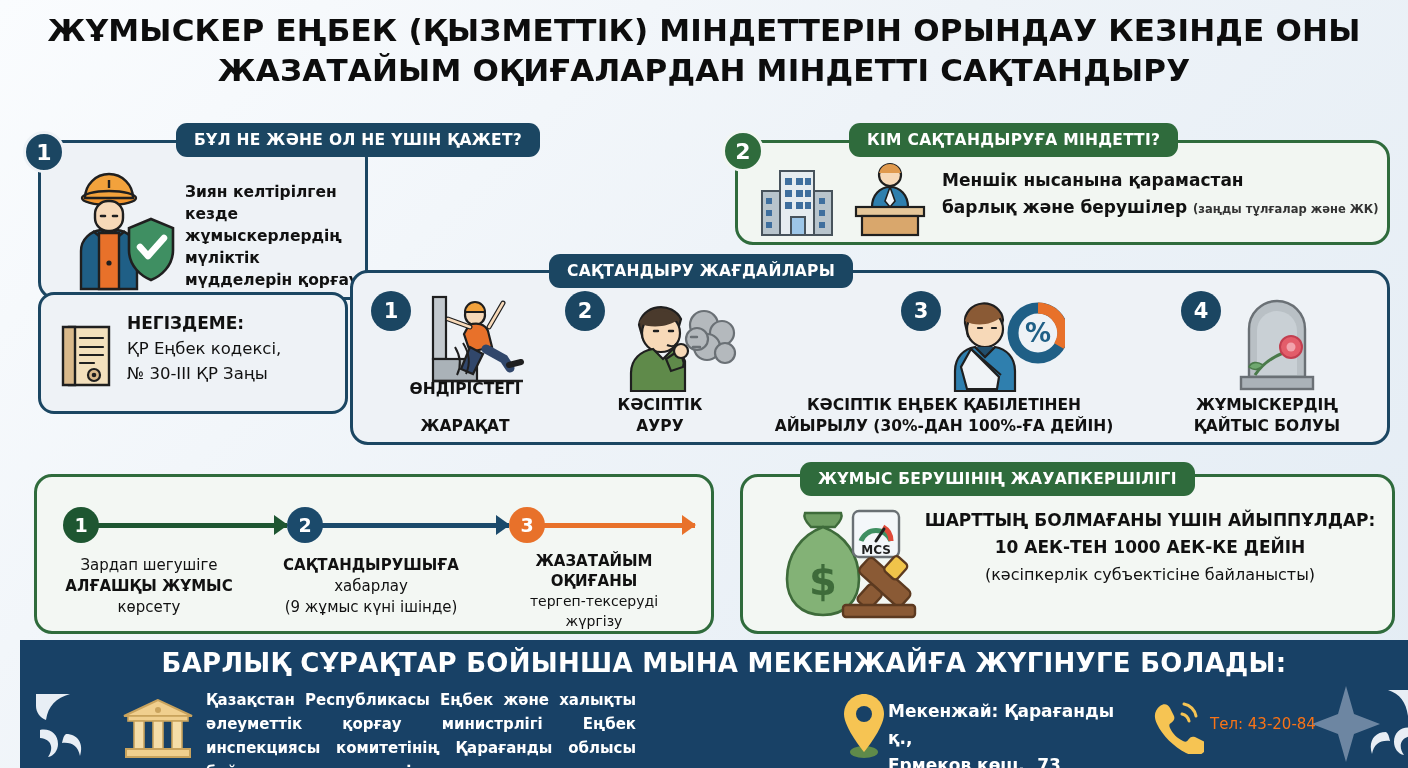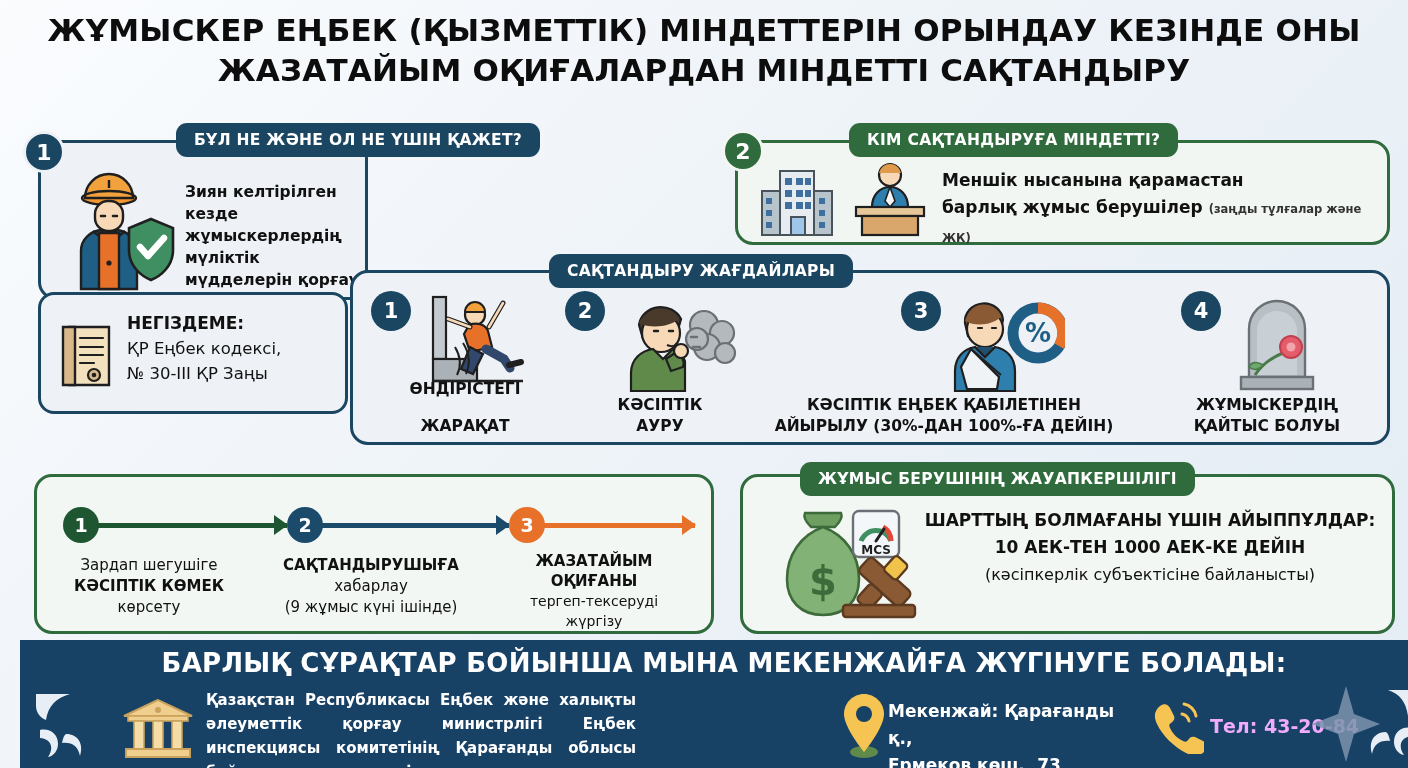--- a/index.html
+++ b/index.html
@@ -88,21 +88,21 @@
   
   #footer{position:absolute;left:0;top:640px;width:1408px;height:128px;background:#184166;margin-left:20px;}
   #ftitle{position:absolute;left:0;top:8px;width:1408px;text-align:center;color:#fff;font-weight:bold;font-size:26px;letter-spacing:.3px;text-transform:uppercase;}
   #ornL{position:absolute;left:12px;top:50px;width:90px;height:72px;}
   #ornR{position:absolute;right:8px;top:44px;width:110px;height:80px;}
   #bank{position:absolute;left:100px;top:58px;width:76px;height:62px;}
   #dept{position:absolute;left:186px;top:48px;width:430px;color:#fff;font-weight:bold;font-size:15px;line-height:24px;text-align:justify;}
   #pin{position:absolute;left:822px;top:52px;width:44px;height:68px;}
   #addr{position:absolute;left:868px;top:58px;width:250px;color:#fff;font-weight:bold;font-size:17px;line-height:27px;}
   #phoneic{position:absolute;left:1128px;top:58px;width:56px;height:56px;}
-  #tel{position:absolute;left:1190px;top:75px;color:#f0abfc;font-weight:bold;font-size:19px;white-space:nowrap;}
+  #tel{position:absolute;left:1190px;top:75px;color:#f97316;font-weight:normal;font-size:15px;white-space:nowrap;}
 </style>
 </head>
 <body>
 
 <div class="page">
 
   <div class="title">
     <span>ЖҰМЫСКЕР ЕҢБЕК (ҚЫЗМЕТТІК) МІНДЕТТЕРІН ОРЫНДАУ КЕЗІНДЕ ОНЫ</span>
     <span class="l2">ЖАЗАТАЙЫМ ОҚИҒАЛАРДАН МІНДЕТТІ САҚТАНДЫРУ</span>
   </div>
@@ -176,21 +176,21 @@
       <circle cx="40" cy="14" r="11" fill="#f7d9b8" stroke="#1f1f1f" stroke-width="2.2"></circle>
       <path d="M40 3a11 11 0 0 0-11 9h22A11 11 0 0 0 40 3z" fill="#e09a4e"></path>
       <path d="M22 46c0-12 8-20 18-20s18 8 18 20z" fill="#2f7fae" stroke="#1f1f1f" stroke-width="2.2"></path>
       <path d="M40 26l-5 14 5 6 5-6z" fill="#f4f7fa" stroke="#1f1f1f" stroke-width="1.6"></path>
       <rect x="6" y="46" width="68" height="9" fill="#e6c79a" stroke="#1f1f1f" stroke-width="2.2"></rect>
       <rect x="12" y="55" width="56" height="19" fill="#d9a76c" stroke="#1f1f1f" stroke-width="2.2"></rect>
     </svg>
 
     <div class="t bodytext">
       <span>Меншік нысанына қарамастан</span><br>
-      <span>барлық жұмыс берушілер</span>
+      <span>барлық және берушілер</span>
       <span class="small">(заңды тұлғалар және ЖК)</span>
     </div>
   </div>
 
   <div class="chip" id="chip3">САҚТАНДЫРУ ЖАҒДАЙЛАРЫ</div>
   <div class="card" id="cases">
 
     <div class="caseitem" style="left:18px;width:188px;">
       <div class="num">1</div>
       <svg class="caseicon" style="left:46px;top:4px;width:120px;height:98px;" viewBox="0 0 120 98">
@@ -281,21 +281,21 @@
     <div class="arrow" style="left:494px;top:46px;width:164px;background:#e8712a;">
       <span class="head" style="border-left:14px solid #e8712a;"></span>
     </div>
 
     <div class="num green stepnum" style="left:26px;top:30px;">1</div>
     <div class="num stepnum" style="left:250px;top:30px;background:#1b4a6b;">2</div>
     <div class="num orange stepnum" style="left:472px;top:30px;">3</div>
 
     <div class="steptext" style="left:8px;top:78px;width:208px;">
       <span>Зардап шегушіге</span><br>
-      <b>КӘСІПТІК КӨМЕК</b><br>
+      <b>АЛҒАШҚЫ ЖҰМЫС</b><br>
       <span>көрсету</span>
     </div>
 
     <div class="steptext" style="left:222px;top:78px;width:224px;">
       <b>САҚТАНДЫРУШЫҒА</b><br>
       <span>хабарлау</span><br>
       <span>(9 жұмыс күні ішінде)</span>
     </div>
 
     <div class="steptext" style="left:452px;top:74px;width:210px;line-height:20px;">

